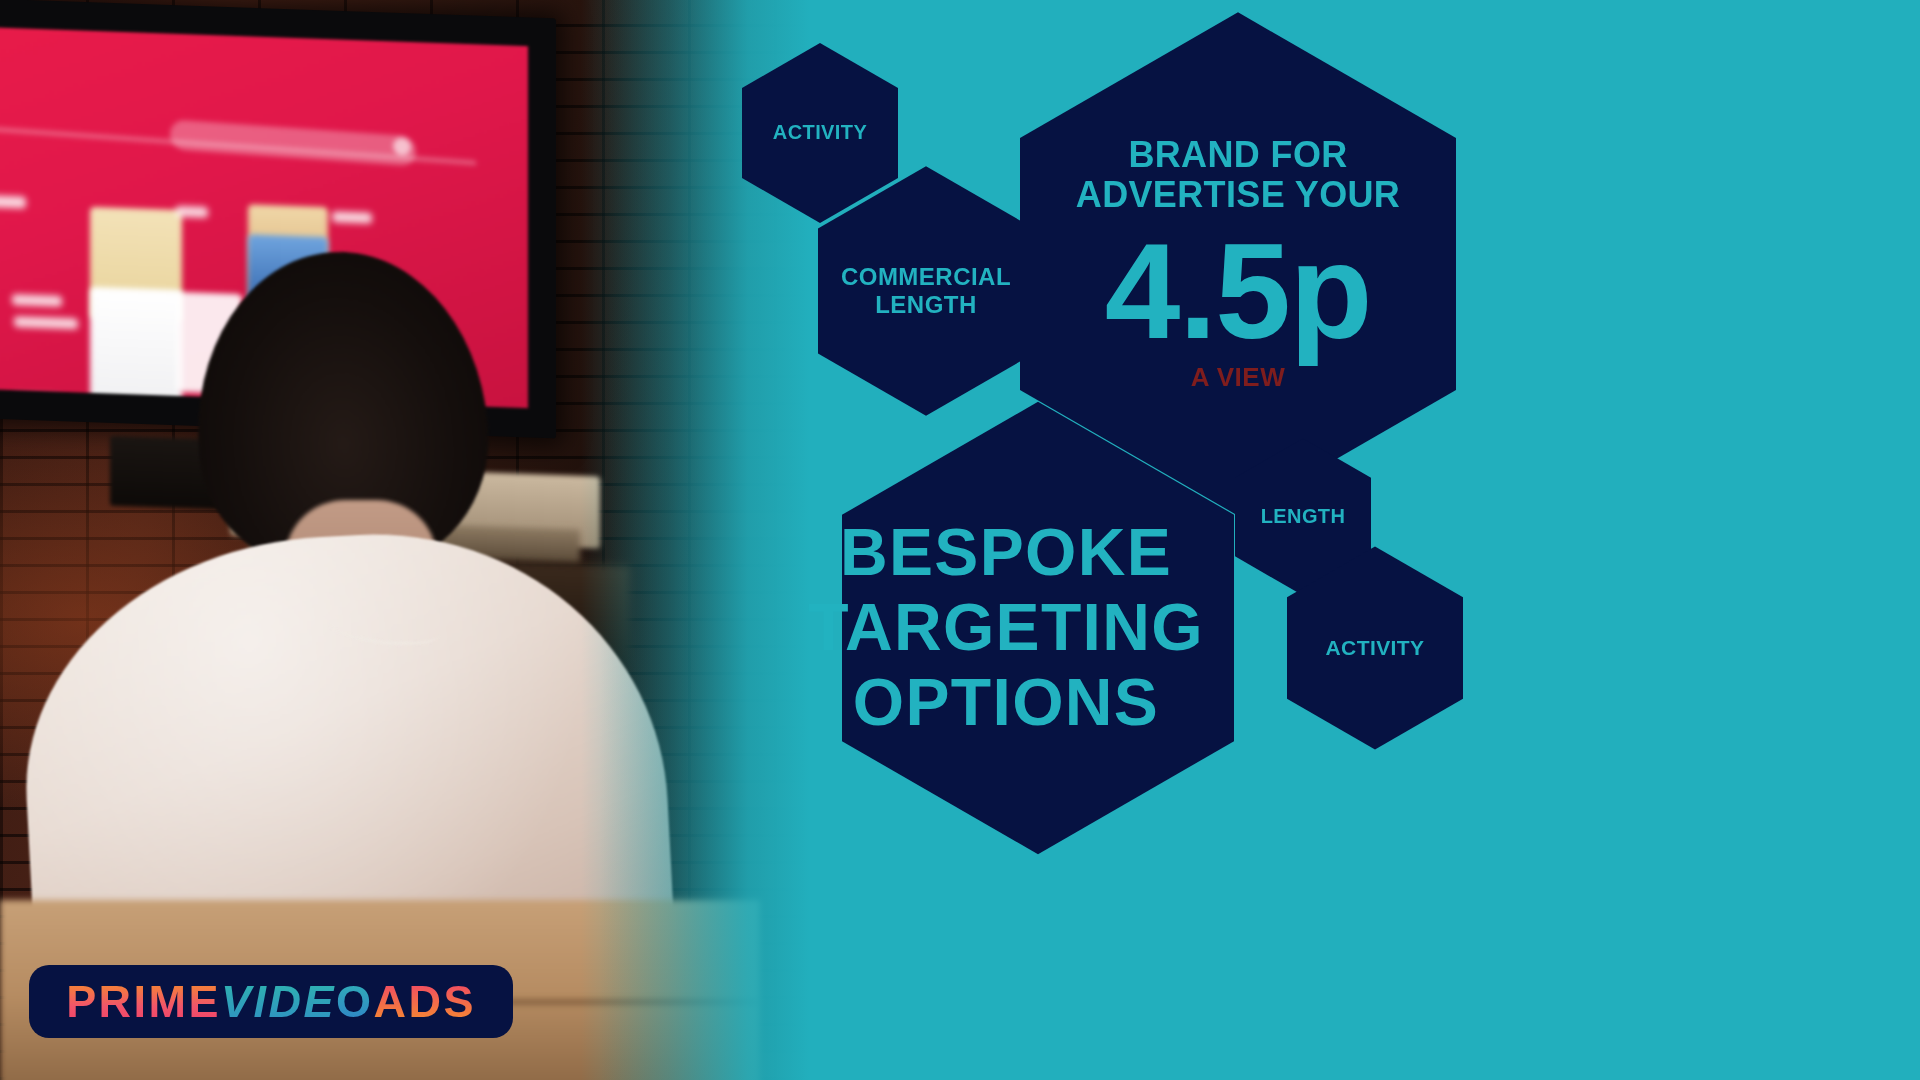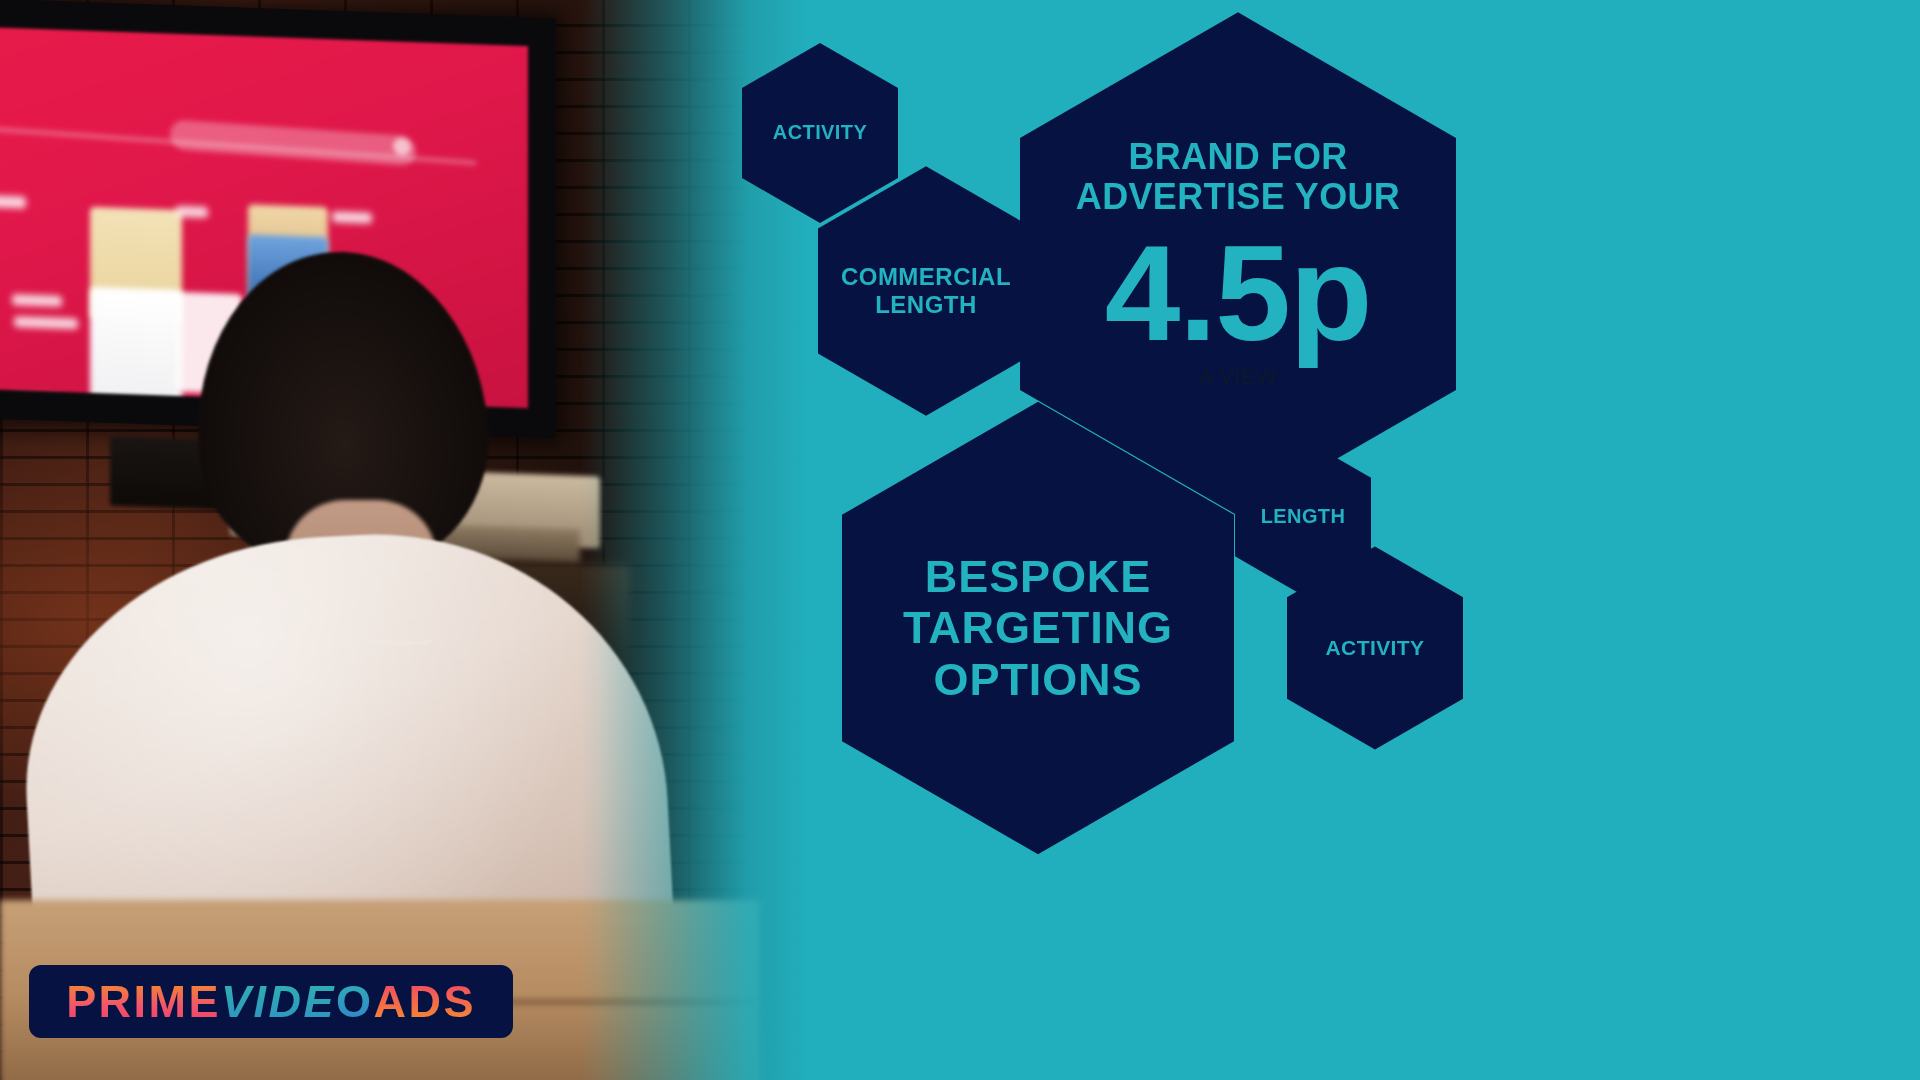--- a/index.html
+++ b/index.html
@@ -161,21 +161,21 @@
     white-space:pre-line;
     transform:translate(-50%,-50%);
     pointer-events:none;
   }
 
   
   .logo {
     position:absolute; left:29px; top:965px;
     width:484px; height:73px;
     background:#061242;
-    border-radius:12px;
+    border-radius:20px;
     display:flex; align-items:center; justify-content:center;
   }
   .logo-text {
     font-size:45px; font-weight:800; letter-spacing:.055em;
     display:flex;
   }
   .logo-text span { display:inline-block; }
   .g1 { background:linear-gradient(180deg,#f59324 0%, #f1556a 58%, #ef3d68 100%);
         -webkit-background-clip:text; background-clip:text; color:transparent; }
   .g3 { background:linear-gradient(180deg,#2fb6ae 0%, #2f8ec4 100%);
@@ -251,30 +251,30 @@
 
   <div class="hex-label" style="left:820px; top:133px; font-size:20px;">ACTIVITY</div>
 
   <div class="hex-label" style="left:926px; top:291px; font-size:24px;">COMMERCIAL
 LENGTH</div>
 
   <div class="hex-label" style="left:1303px; top:517px; font-size:20px;">LENGTH</div>
 
   <div class="hex-label" style="left:1375px; top:648px; font-size:21px;">ACTIVITY</div>
 
-  <div class="hex-label" style="left:1038px; top:628px; font-size:45px; line-height:1.14;">BESPOKE
+  <div class="hex-label" style="left:1006px; top:628px; font-size:66px; line-height:1.14;">BESPOKE
 TARGETING
 OPTIONS</div>
 
   <div style="position:absolute; left:1238px; top:264px; transform:translate(-50%,-50%);
               width:420px; text-align:center;">
     <div style="color:#22b2c0; font-size:36px; font-weight:700; letter-spacing:.01em; line-height:1.12;">BRAND FOR</div>
     <div style="color:#22b2c0; font-size:36px; font-weight:700; letter-spacing:.01em; line-height:1.12;">ADVERTISE YOUR</div>
     <div style="color:#22b2c0; font-size:136px; font-weight:700; letter-spacing:-.01em; line-height:1.02; margin-top:6px;">4.5p</div>
-    <div style="color:#0f172a; font-size:22px; font-weight:400; letter-spacing:.02em; margin-top:2px;">A VIEW</div>
+    <div style="color:#7f1d1d; font-size:26px; font-weight:700; letter-spacing:.02em; margin-top:2px;">A VIEW</div>
   </div>
 
   <div class="logo">
     <div class="logo-text">
       <span class="g1">PRIME</span>
         <span class="g3">VIDE</span>
         <span class="g4">O</span>
         <span class="g5">ADS</span>
     </div>
   </div>

